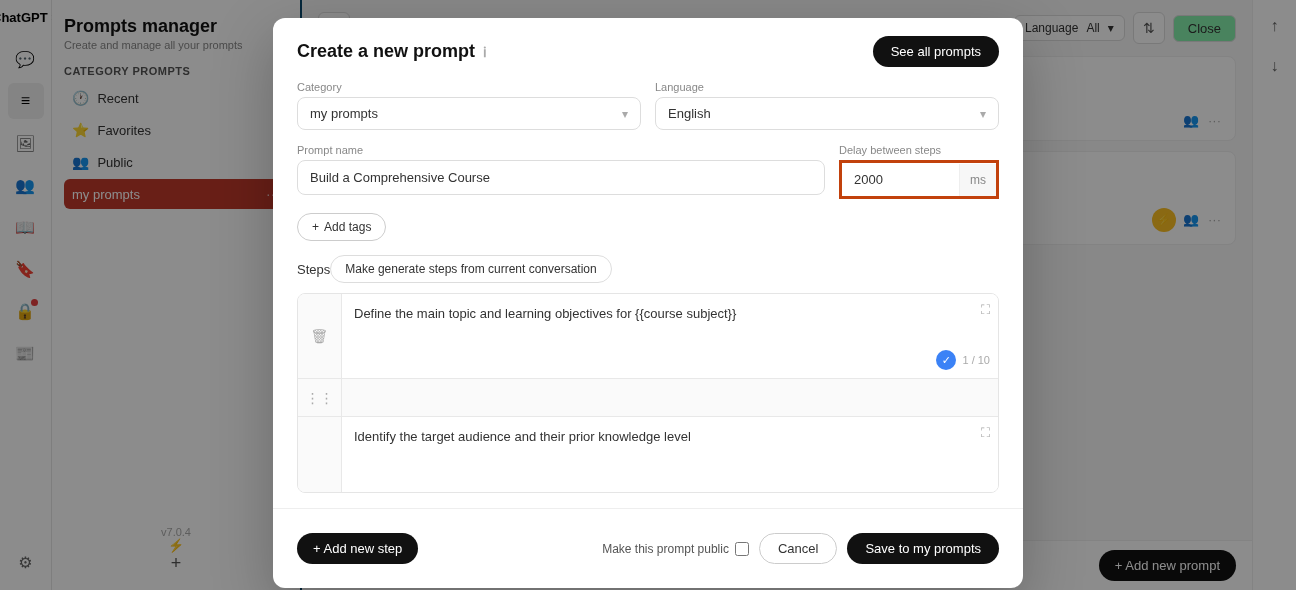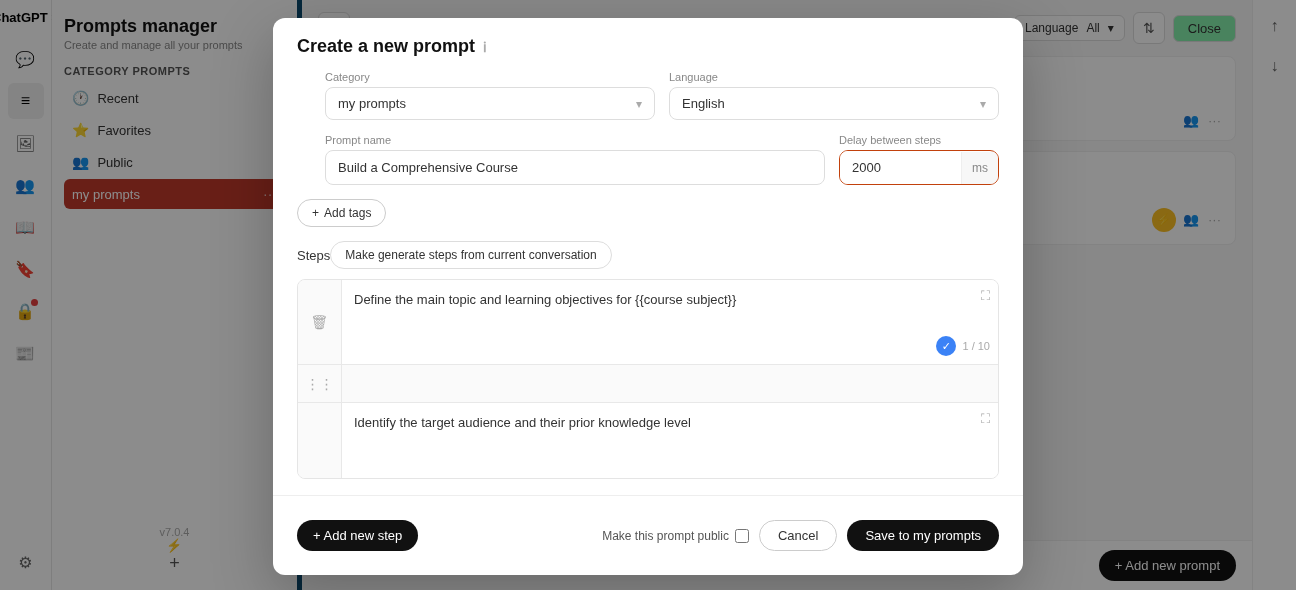--- a/index.html
+++ b/index.html
@@ -62,21 +62,21 @@
       top: 6px; right: 6px;
       width: 7px; height: 7px;
       background: #e53e3e;
       border-radius: 50%;
     }
 
     
     .left-panel {
       width: 250px;
       background: #fff;
-      border-right: 5px solid #0c4a6e;
+      border-right: 2px solid #0c4a6e;
       display: flex;
       flex-direction: column;
       padding: 16px 12px;
       z-index: 1;
     }
     .left-panel-title {
       font-size: 18px;
       font-weight: 700;
       color: #111;
       margin-bottom: 2px;
@@ -333,21 +333,20 @@
       padding: 0 24px 16px;
       overflow-y: auto;
       flex: 1;
     }
 
     
     .form-row {
       display: flex;
       gap: 14px;
       margin-bottom: 14px;
-      margin-left: 28px;
     }
     .form-group {
       display: flex;
       flex-direction: column;
       flex: 1;
     }
     .form-group.narrow { flex: 0 0 160px; }
     .form-label {
       font-size: 11px;
       color: #888;
@@ -373,22 +372,22 @@
       font-size: 13px;
       color: #333;
       background: #fff;
       width: 100%;
       outline: none;
     }
 
     .delay-wrapper {
       display: flex;
       align-items: center;
-      border: 1px solid #c2410c;
-      border-radius: 9px;
+      border: 3px solid #c2410c;
+      border-radius: 0;
       overflow: hidden;
       justify-content: space-between;
     }
     .delay-wrapper input {
       border: none;
       padding: 9px 12px;
       font-size: 13px;
       color: #333;
       flex: 1;
       outline: none;
@@ -692,20 +691,21 @@
 </div>
 
 <div class="modal-overlay">
   <div class="modal">
 
     <div class="modal-header">
       <div class="modal-title">
         <span>Create a new prompt</span>
         <span class="info-icon">ℹ</span>
       </div>
+      <button class="see-all-btn">See all prompts</button>
     </div>
 
     <div class="modal-body">
 
       
       <div class="form-row">
         <div class="form-group">
           <div class="form-label">Category</div>
           <div class="form-select">
             <span>my prompts</span>

